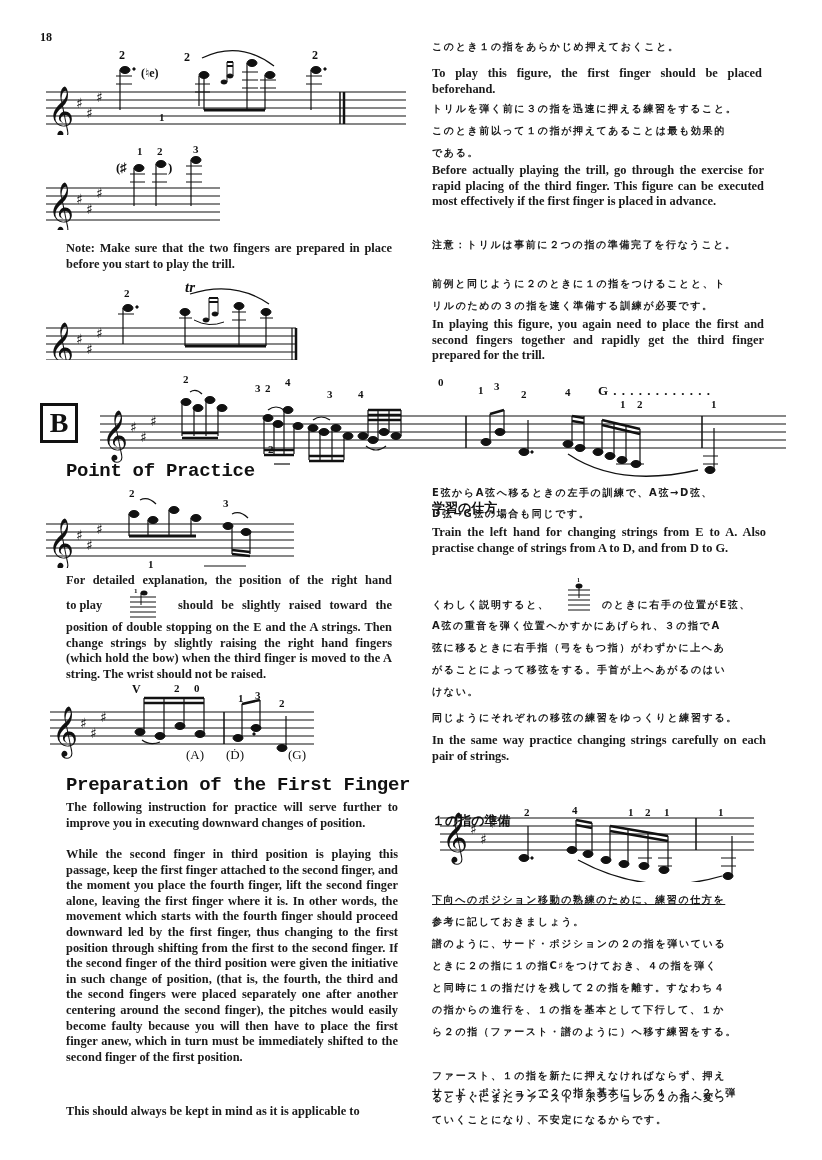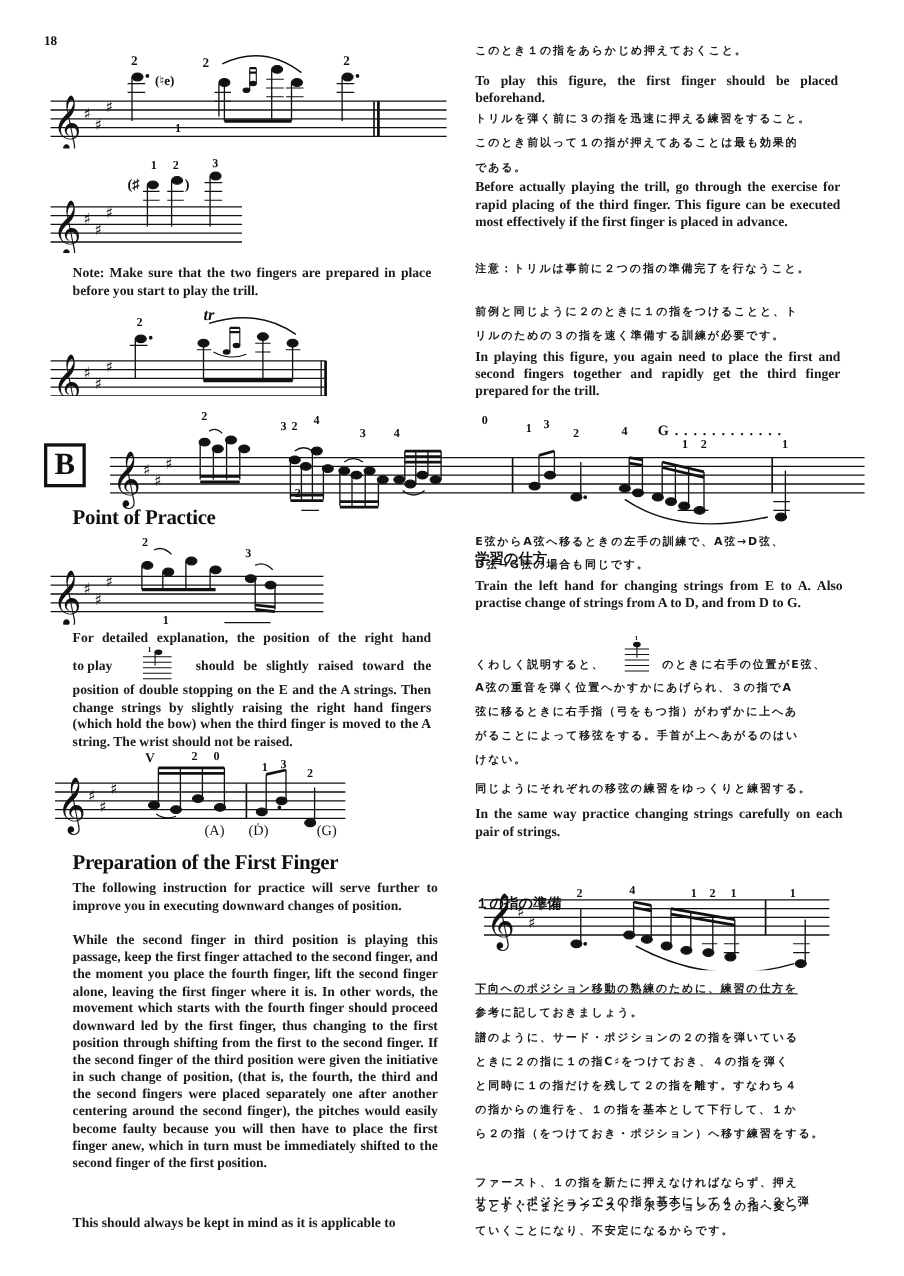--- a/index.html
+++ b/index.html
@@ -2,21 +2,21 @@
 <html><head>
 <meta charset="utf-8">
 <style>
   html, body { margin: 0; padding: 0; background: #ffffff; }
   body { width: 822px; height: 1160px; position: relative; overflow: hidden;
          font-family: "Liberation Serif", "DejaVu Serif", serif; color: #111; }
   .abs { position: absolute; }
   .pagenum { left: 40px; top: 30px; font-size: 12px; font-weight: bold; }
   .txt { font-size: 12.4px; line-height: 15.6px; font-weight: bold; color: #1a1a1a; text-align: justify; }
   .jp { font-size: 10.8px; line-height: 21px; color: #1a1a1a; letter-spacing: 1.6px; font-family: "DejaVu Sans", sans-serif; font-weight: bold; }
-  .heading { font-size: 19px; font-weight: bold; font-family: Liberation Serif, serif; letter-spacing: -0.3px; }
+  .heading { font-size: 19px; font-weight: bold; font-family: Liberation Mono, monospace; letter-spacing: -0.3px; }
   .jphead { font-size: 13px; font-weight: bold; font-family: "DejaVu Sans", sans-serif; margin-top: 36px; }
   .section-box { border: 3px double #111; width: 32px; height: 34px; display: flex; align-items: center; justify-content: center;
                  font-size: 28px; font-weight: bold; font-family: "Liberation Serif", serif; box-sizing: border-box; border-width: 3px; border-style: solid; }
   .staff svg { display: block; }
 </style>
 </head>
 <body>
 
 <div class="abs pagenum">18</div>
 
@@ -497,17 +497,17 @@
 <div class="abs" style="left:645px; top:806px; font-size:11px; font-weight:bold;">2</div>
 <div class="abs" style="left:664px; top:806px; font-size:11px; font-weight:bold;">1</div>
 <div class="abs" style="left:718px; top:806px; font-size:11px; font-weight:bold;">1</div>
 
 <div class="abs jp" style="left:432px; top:889px; font-size:10px;text-decoration:underline;">下向へのポジション移動の熟練のために、練習の仕方を</div>
 <div class="abs jp" style="left:432px; top:911px; font-size:10px;">参考に記しておきましょう。</div>
 <div class="abs jp" style="left:432px; top:933px; font-size:10px;">譜のように、サード・ポジションの２の指を弾いている</div>
 <div class="abs jp" style="left:432px; top:955px; font-size:10px;">ときに２の指に１の指C♯をつけておき、４の指を弾く</div>
 <div class="abs jp" style="left:432px; top:977px; font-size:10px;">と同時に１の指だけを残して２の指を離す。すなわち４</div>
 <div class="abs jp" style="left:432px; top:999px; font-size:10px;">の指からの進行を、１の指を基本として下行して、１か</div>
-<div class="abs jp" style="left:432px; top:1021px; font-size:10px;">ら２の指（をつけておき・ポジション）へ移す練習をする。</div>
+<div class="abs jp" style="left:432px; top:1021px; font-size:10px;">ら２の指（ファースト・譜のように）へ移す練習をする。</div>
 <div class="abs jp" style="left:432px; top:1082px; font-size:10px;">サード・ポジションで２の指を基本にして４・３・２と弾</div>
 <div class="abs jp" style="left:432px; top:1065px; font-size:10px;">ファースト、１の指を新たに押えなければならず、押え</div>
 <div class="abs jp" style="left:432px; top:1087px; font-size:10px;">るとすぐにまたファースト・ポジションの２の指へ変っ</div>
 <div class="abs jp" style="left:432px; top:1109px; font-size:10px;">ていくことになり、不安定になるからです。</div>
 
 </body></html>

